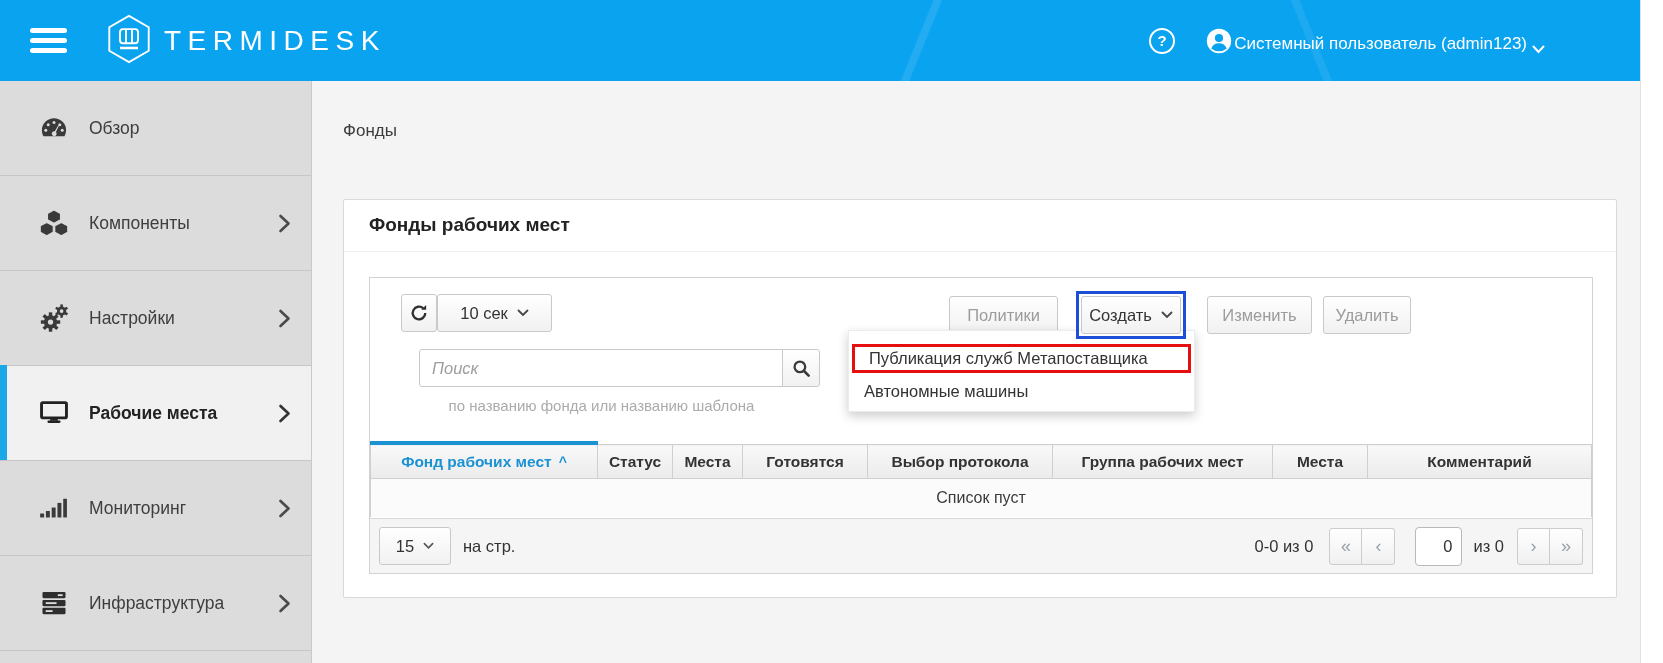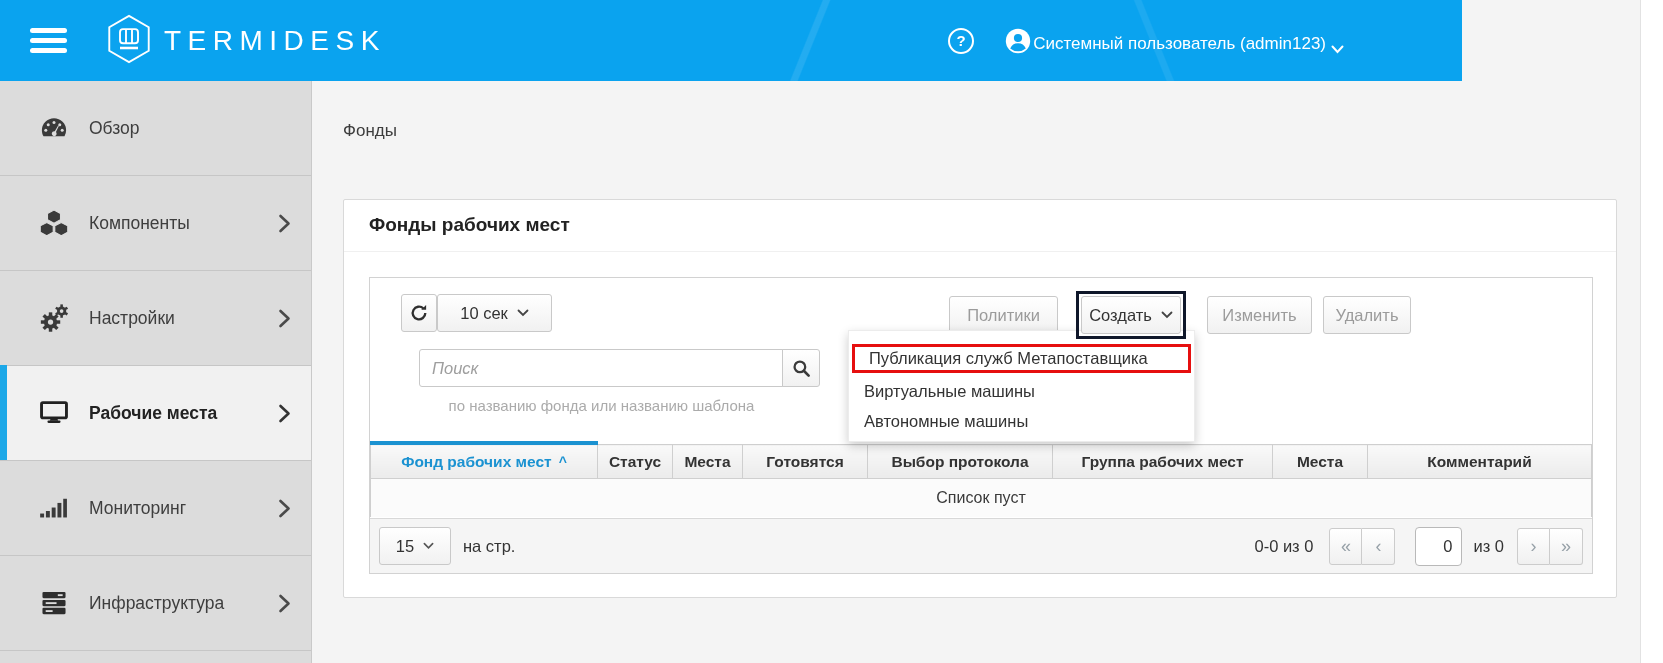--- a/index.html
+++ b/index.html
@@ -6,21 +6,21 @@
   html,body { margin:0; padding:0; }
   body {
     position:relative; width:1663px; height:663px; overflow:hidden;
     font-family:"Liberation Sans","DejaVu Sans",sans-serif;
     background:#f4f4f4; -webkit-font-smoothing:antialiased;
   }
   button, input { font-family:inherit; }
 
   
   .header {
-    position:absolute; top:0; left:0; width:1462px; height:81px;
+    position:absolute; top:0; left:0; width:1663px; height:81px;
     background:#0aa3ef;
     background-image:
       linear-gradient(112deg, rgba(255,255,255,0) 55%, rgba(255,255,255,.10) 55.1%, rgba(255,255,255,.10) 55.5%, rgba(255,255,255,0) 55.6%),
       linear-gradient(68deg, rgba(255,255,255,0) 78%, rgba(255,255,255,.08) 78.1%, rgba(255,255,255,.08) 78.5%, rgba(255,255,255,0) 78.6%);
     display:flex; align-items:center; z-index:5;
   }
   .burger { margin-left:30px; display:flex; flex-direction:column; gap:5px; cursor:pointer; }
   .burger span { display:block; width:37px; height:5px; background:#fff; border-radius:2.5px; }
   .logo { display:flex; align-items:center; margin-left:38px; gap:11px; }
   .brand { color:#fff; font-size:28px; letter-spacing:6.5px; font-weight:400; transform:scaleY(1.02); }
@@ -68,21 +68,21 @@
     white-space:nowrap;
   }
   .btn.muted { color:#9b9b9b; }
   .icon-btn { width:36px; padding:0; }
 
   .refresh-group { position:absolute; top:16px; left:31px; display:flex; }
   .interval-btn { width:115px; }
 
   .actions { position:absolute; top:13px; left:579px; display:flex; align-items:center; }
   .btn-policies { width:109px; margin-right:18px; }
-  .ring { border:3px solid #0f172a; padding:2px; display:inline-flex; margin-right:21px; position:relative; z-index:30; }
+  .ring { border:3px solid #1d4ed8; padding:2px; display:inline-flex; margin-right:21px; position:relative; z-index:30; }
   .btn-create { width:100px; }
   .btn-edit { width:105px; margin-right:11px; }
   .btn-delete { width:88px; }
 
   .dropdown {
     position:absolute; top:52px; left:478px; width:347px; background:#fff;
     border:1px solid #ececec; box-shadow:0 4px 10px rgba(0,0,0,.2);
     z-index:20; padding:10px 0 8px;
   }
   .menu-ring { border:3px solid #e60f0f; margin:3px 3px 0; }
@@ -347,21 +347,20 @@
             </button>
           </span>
           <button class="btn muted btn-edit">Изменить</button>
           <button class="btn muted btn-delete">Удалить</button>
         </div>
 
         <div class="dropdown">
           <div class="menu-ring">
             <div class="menu-item">Публикация служб Метапоставщика</div>
           </div>
-          <div class="menu-item">Виртуальные машины</div>
           <div class="menu-item">Автономные машины</div>
         </div>
 
         <div class="search-row">
           <input class="search-input" type="text" placeholder="Поиск" style="">
           <button class="btn search-btn">
             <span style="display:flex">
               <svg width="19" height="19" viewBox="0 0 20 20">
                 <circle cx="8.3" cy="8.3" r="5.6" fill="none" stroke="#3a3a3a" stroke-width="2.4"></circle>
                 <path d="M12.7 12.7l4.8 4.8" stroke="#3a3a3a" stroke-width="2.8" stroke-linecap="round"></path>

